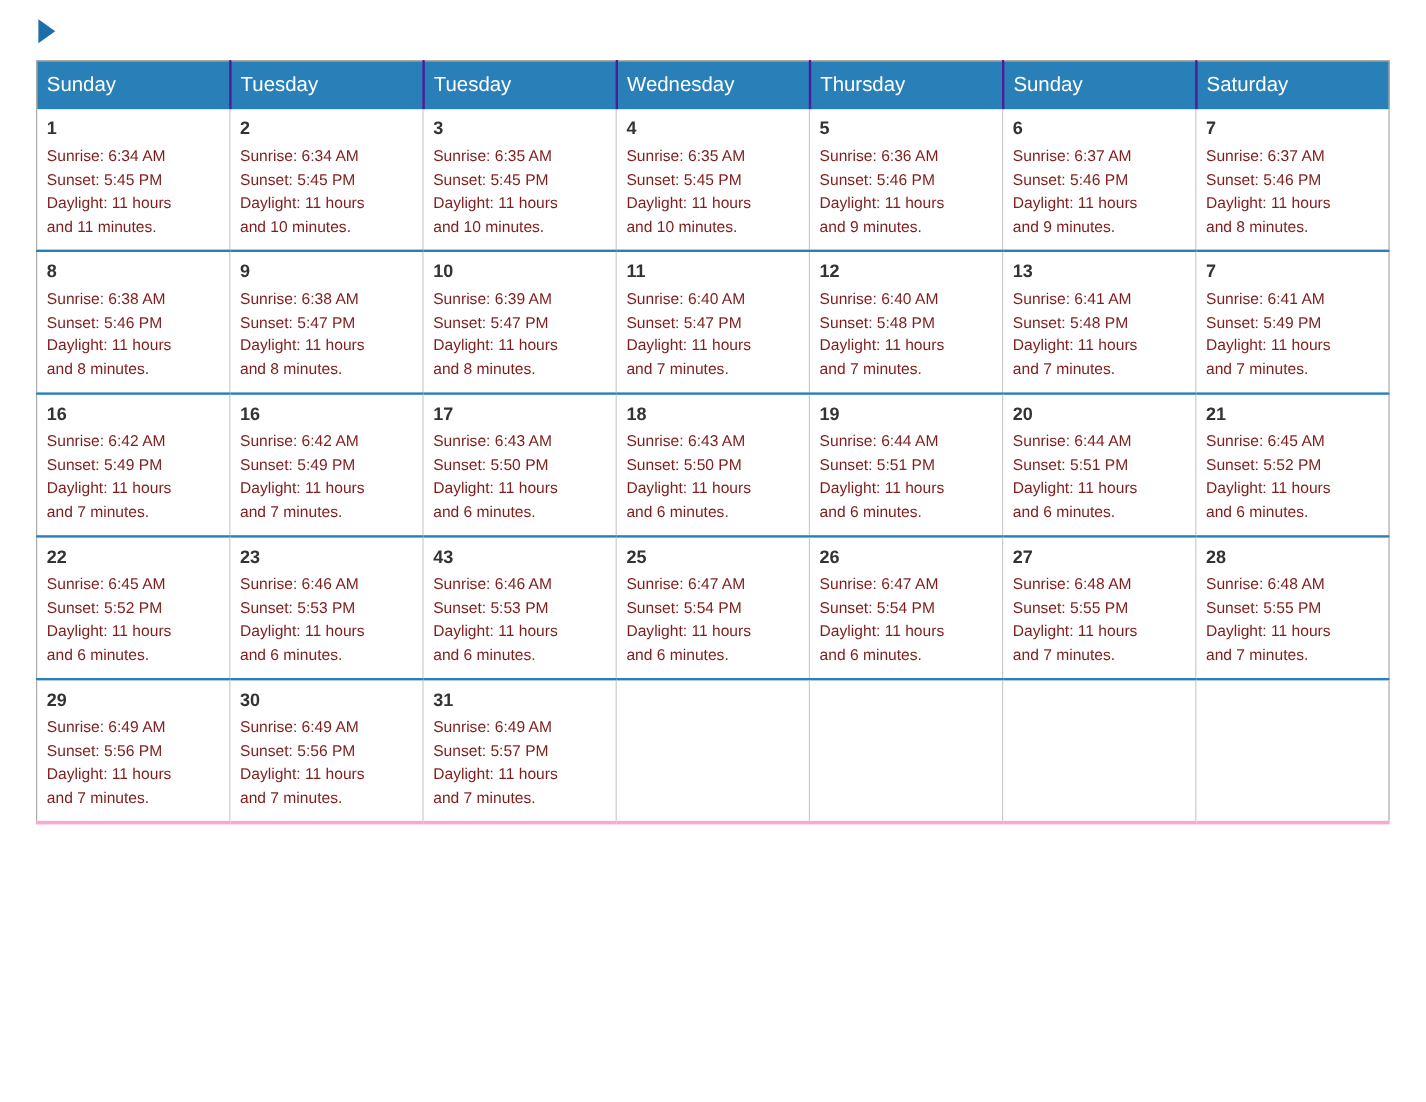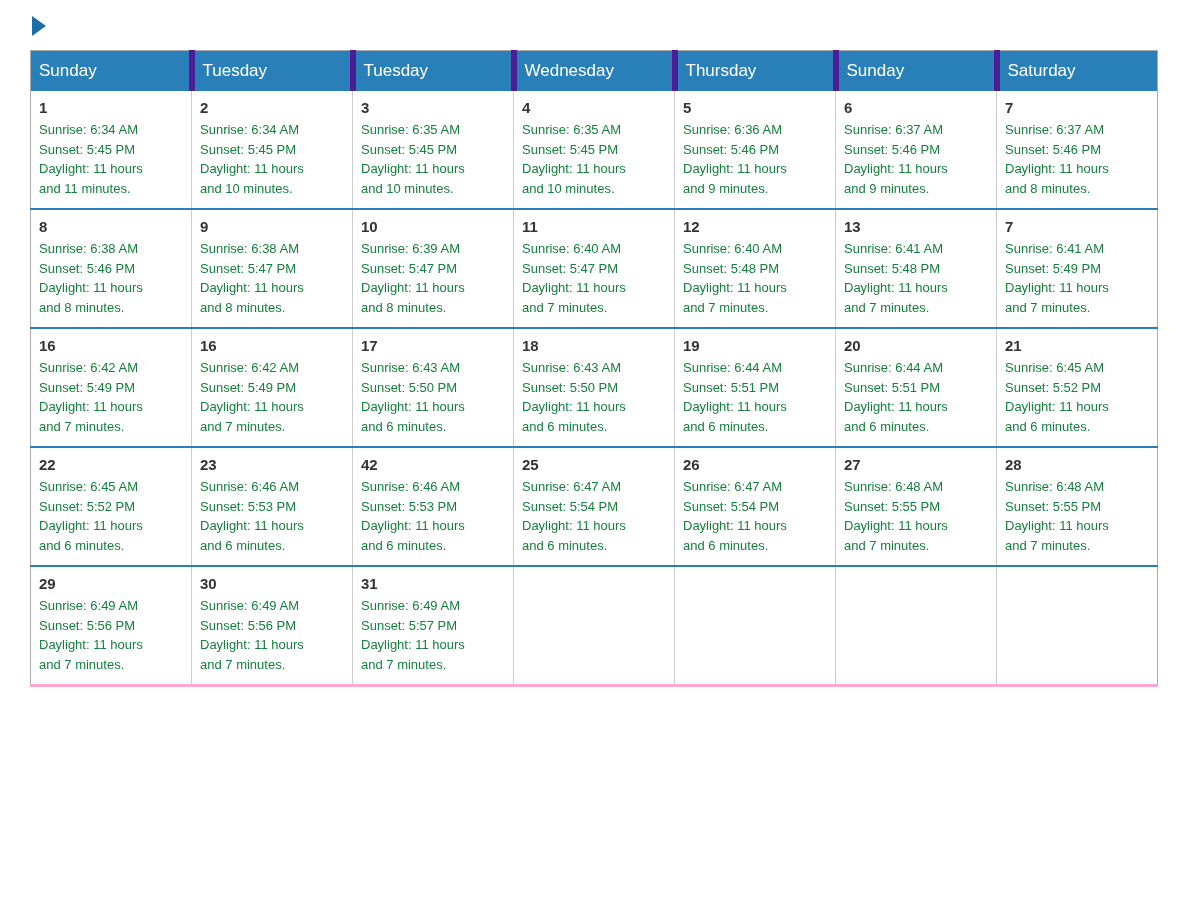--- a/index.html
+++ b/index.html
@@ -64,21 +64,21 @@
       border-collapse: collapse;
       border: 1px solid #aaa;
     }
     .calendar th {
       background-color: #2980b9;
       color: #fff;
       padding: 10px 8px;
       text-align: left;
       font-size: 17px;
       font-weight: normal;
-      border-right: 6px solid #4c1d95;
+      border-right: 2px solid #4c1d95;
     }
     .calendar th:last-child {
       border-right: none;
       margin-left: 12px;
     }
     .calendar td {
       vertical-align: top;
       padding: 8px 8px 10px 8px;
       border-right: 1px solid #ccc;
       border-bottom: 2px solid #2980b9;
@@ -95,21 +95,21 @@
     }
     .day-number {
       font-size: 15px;
       font-weight: bold;
       display: block;
       margin-bottom: 4px;
     }
     .day-info {
       font-size: 13px;
       line-height: 1.5;
-      color: #15803d;
+      color: #7f1d1d;
     }
     .empty-cell {
       background: #fff;
     }
   </style>
 </head>
 <body>
 
 <div class="header">
   <div class="logo-wrapper">
@@ -231,21 +231,21 @@
       <tr>
         <td>
           <span class="day-number">22</span>
 <div class="day-info">Sunrise: 6:45 AM<br>Sunset: 5:52 PM<br>Daylight: 11 hours<br>and 6 minutes.</div>
         </td>
         <td>
           <span class="day-number">23</span>
 <div class="day-info">Sunrise: 6:46 AM<br>Sunset: 5:53 PM<br>Daylight: 11 hours<br>and 6 minutes.</div>
         </td>
         <td>
-          <span class="day-number">42</span>
+          <span class="day-number">43</span>
 <div class="day-info">Sunrise: 6:46 AM<br>Sunset: 5:53 PM<br>Daylight: 11 hours<br>and 6 minutes.</div>
         </td>
         <td>
           <span class="day-number">25</span>
 <div class="day-info">Sunrise: 6:47 AM<br>Sunset: 5:54 PM<br>Daylight: 11 hours<br>and 6 minutes.</div>
         </td>
         <td>
           <span class="day-number">26</span>
 <div class="day-info">Sunrise: 6:47 AM<br>Sunset: 5:54 PM<br>Daylight: 11 hours<br>and 6 minutes.</div>
         </td>

